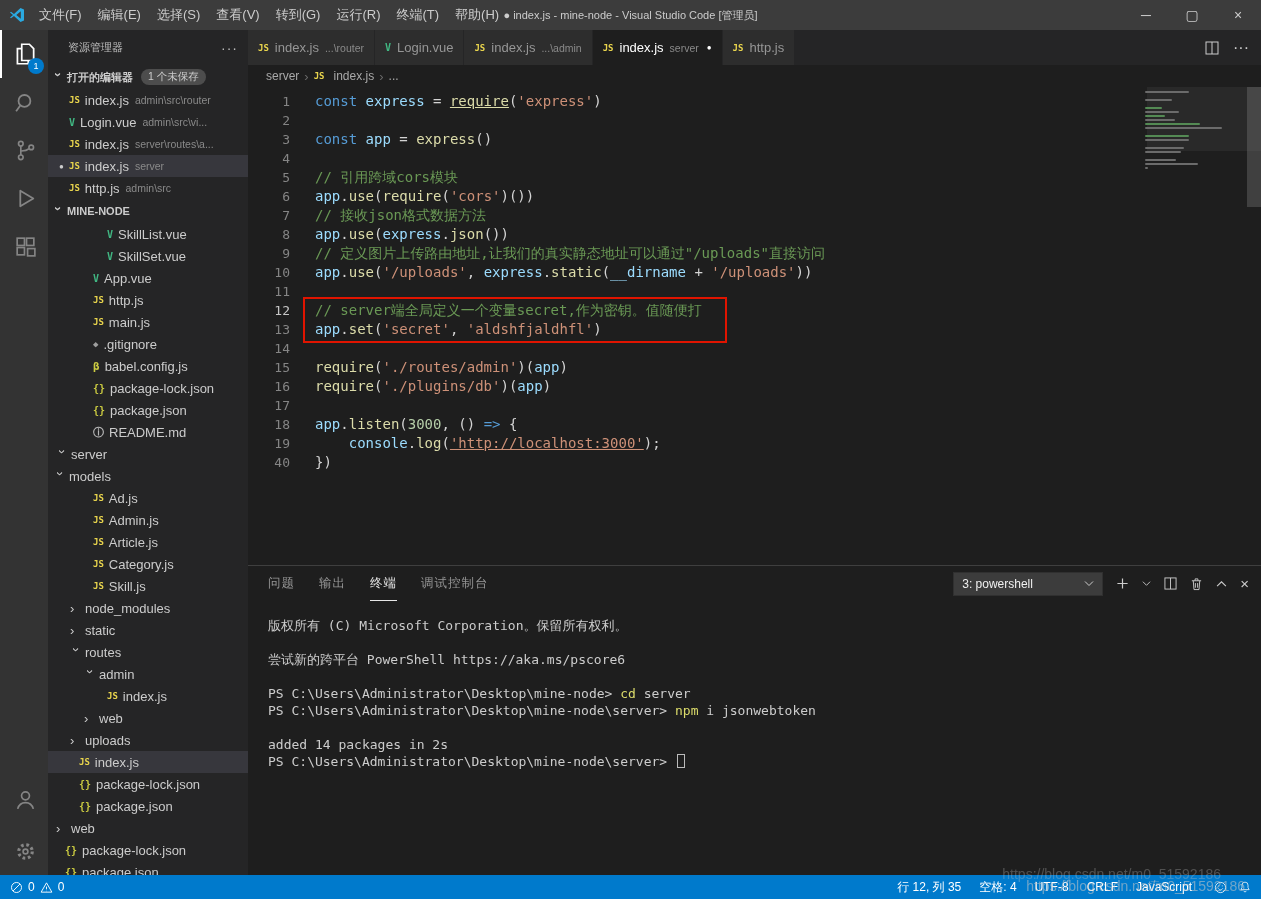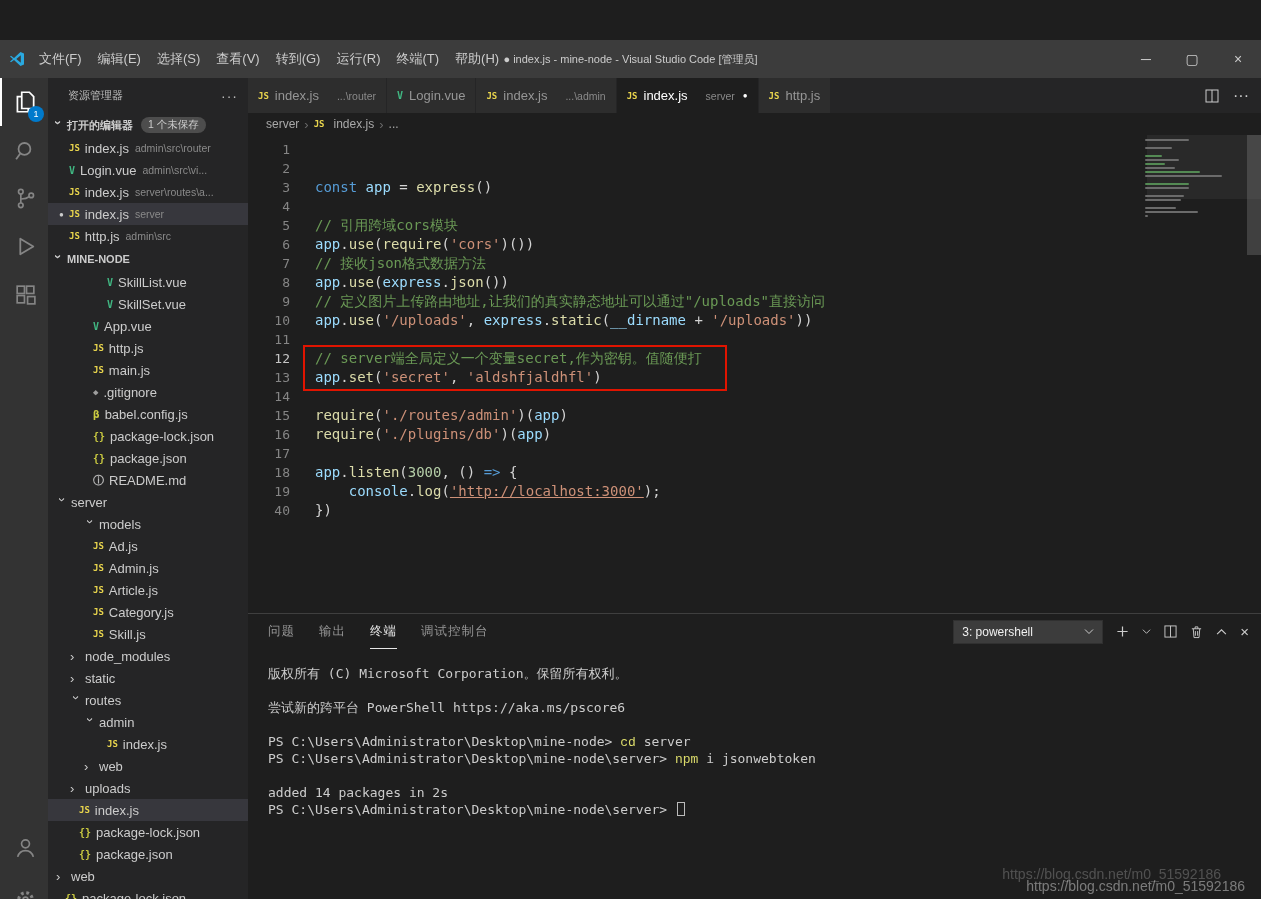--- a/index.html
+++ b/index.html
@@ -1,20 +1,20 @@
 <!DOCTYPE html>
 <html><head>
 <meta charset="utf-8">
 <style>
   * { box-sizing: border-box; margin: 0; padding: 0; }
   html,body { width:1261px; height:899px; overflow:hidden; }
   body { background:#1e1e1e; font-family:"Liberation Sans","DejaVu Sans",sans-serif; position:relative; color:#cccccc; }
 
   
-  .titlebar { height:38px; background:#3c3c3c; display:flex; align-items:center; font-size:13px; color:#cccccc; position:relative;margin-top:40px; }
+  .titlebar { height:30px; background:#3c3c3c; display:flex; align-items:center; font-size:13px; color:#cccccc; position:relative; }
   .vscode-logo { margin:0 6px 0 9px; display:flex; }
   .menus { display:flex; }
   .menu-item { padding:0 8px; height:30px; line-height:30px; cursor:default; }
   .titlebar-title { position:absolute; left:50%; transform:translateX(-50%); white-space:nowrap; font-size:11px; }
   .win-controls { margin-left:auto; display:flex; }
   .win-btn { width:46px; height:30px; display:flex; align-items:center; justify-content:center; font-size:14px; }
 
   
   .main { display:flex; height:845px; }
 
@@ -42,21 +42,21 @@
   .tree-row.selected { background:#37373d; }
   .chevron { display:inline-block; width:13px; color:#cccccc; font-size:13px; margin-right:2px; transform-origin:45% 55%; flex-shrink:0; }
   .chevron.open { transform:rotate(90deg); }
 
   
   .editor-col { flex:1; min-width:0; display:flex; flex-direction:column; background:#1e1e1e; }
   .tabbar { height:35px; background:#252526; display:flex; align-items:stretch; flex-shrink:0; }
   .tab { display:flex; align-items:center; padding:0 10px; background:#2d2d2d; border-right:1px solid #252526; color:#969696; font-size:13px; white-space:nowrap; }
   .tab.active { background:#1e1e1e; color:#ffffff; }
   .tab .file-icon { margin-right:6px; }
-  .tab-detail { font-size:10.5px; color:#8a8a8a; margin-left:18px; }
+  .tab-detail { font-size:10.5px; color:#8a8a8a; margin-left:6px; }
   .tab-close { margin-left:8px; font-size:12px; color:#c5c5c5; }
   .tab-close.dot { font-size:8px; color:#ffffff; }
   .tab-actions { margin-left:auto; display:flex; align-items:center; gap:14px; padding-right:12px; color:#cccccc; }
   .breadcrumb { height:22px; flex-shrink:0; display:flex; align-items:center; font-size:12px; color:#a9a9a9; padding-left:18px; gap:5px; white-space:nowrap; }
   .bc-sep { color:#6a6a6a; font-size:13px; }
   .bc-item { display:flex; align-items:center; gap:4px; }
 
   
   .editor { position:relative; height:478px; overflow:hidden; font-family:"DejaVu Sans Mono",monospace; font-size:14px; flex-shrink:0; }
   .code-wrap { position:relative; padding-top:5px; }
@@ -76,21 +76,21 @@
   .panel { height:310px; border-top:1px solid #3f3f3f; display:flex; flex-direction:column; flex-shrink:0; }
   .panel-header { height:35px; flex-shrink:0; display:flex; align-items:center; padding:0 12px 0 20px; }
   .panel-tabs { display:flex; height:35px; }
   .panel-tab { margin-right:24px; font-size:12.5px; color:#969696; height:35px; line-height:35px; letter-spacing:1px; }
   .panel-tab.active { color:#e7e7e7; border-bottom:1px solid #e7e7e7; }
   .panel-controls { margin-left:auto; display:flex; align-items:center; gap:13px; color:#cccccc; }
   .shell-select { background:#3c3c3c; color:#f0f0f0; font-size:12px; height:24px; display:flex; align-items:center; padding:0 8px; width:150px; justify-content:space-between; border:1px solid #303030; }
   .terminal { flex:1; padding:16px 0 0 20px; font-family:"DejaVu Sans Mono",monospace; font-size:13px; color:#cccccc; overflow:hidden; }
   .term-line { height:17px; line-height:17px; white-space:pre; }
   .tm-pl { color:#cccccc; }
-  .tm-cmd { color:#dcdc6b;font-family:Liberation Mono, monospace; }
+  .tm-cmd { color:#dcdc6b; }
   .term-cursor { display:inline-block; width:8px; height:14px; border:1px solid #bbbbbb; vertical-align:-2px; margin-left:2px; }
 
   
   .statusbar { height:24px; background:#007acc; color:#ffffff; display:flex; align-items:center; font-size:12px; padding:0 10px; }
   .status-left { display:flex; align-items:center; gap:5px; }
   .status-right { margin-left:auto; display:flex; align-items:center; gap:18px; }
   .status-item { white-space:nowrap; }
   .status-icons { display:flex; align-items:center; gap:12px; margin-left:4px; }
 
   
@@ -261,21 +261,21 @@
           <span class="tree-label">package.json</span>
         </div>
         <div class="tree-row" style="padding-left: 45px;">
           <span class="file-icon" style="color: rgb(184, 184, 184); font-size: 11px;">ⓘ</span>
           <span class="tree-label">README.md</span>
         </div>
         <div class="tree-row" style="padding-left: 8px;">
           <span class="chevron open">›</span>
           <span class="tree-label">server</span>
         </div>
-        <div class="tree-row" style="padding-left: 36px;">
+        <div class="tree-row" style="padding-left: 6px;">
           <span class="chevron open">›</span>
           <span class="tree-label">models</span>
         </div>
         <div class="tree-row" style="padding-left: 45px;">
           <span class="file-icon" style="color: rgb(232, 212, 77); font-size: 9px;">JS</span>
           <span class="tree-label">Ad.js</span>
         </div>
         <div class="tree-row" style="padding-left: 45px;">
           <span class="file-icon" style="color: rgb(232, 212, 77); font-size: 9px;">JS</span>
           <span class="tree-label">Admin.js</span>
@@ -399,20 +399,21 @@
         <span class="bc-sep">›</span>
         <span class="bc-item">
           <span>...</span>
         </span>
       </div>
 
     <div class="editor">
       <div class="code-wrap">
           <div class="code-line">
             <span class="line-num">1</span>
+            <span class="line-text"><span class="tk-kw">const</span><span class="tk-pl"> </span><span class="tk-vr">express</span><span class="tk-pl"> = </span><span class="tk-fn tk-u">require</span><span class="tk-pl">(</span><span class="tk-st">'express'</span><span class="tk-pl">)</span></span>
           </div>
           <div class="code-line">
             <span class="line-num">2</span>
             <span class="line-text"></span>
           </div>
           <div class="code-line">
             <span class="line-num">3</span>
             <span class="line-text"><span class="tk-kw">const</span><span class="tk-pl"> </span><span class="tk-vr">app</span><span class="tk-pl"> = </span><span class="tk-fn">express</span><span class="tk-pl">()</span></span>
           </div>
           <div class="code-line">
@@ -576,16 +577,34 @@
         <circle cx="7" cy="7" r="5.4"></circle>
         <path d="M3.3 10.7 10.7 3.3"></path>
       </svg>
     <span>0</span>
     <svg width="13" height="13" viewBox="0 0 14 14" fill="none" stroke="#ffffff">
         <path d="M7 2 12.8 12H1.2z" stroke-linejoin="round"></path>
         <path d="M7 6v3M7 10.6v.4"></path>
       </svg>
     <span>0</span>
   </div>
+  <div class="status-right">
+    <div class="status-right" style="margin-left:0">
+        <span class="status-item">行 12, 列 35</span>
+        <span class="status-item">空格: 4</span>
+        <span class="status-item">UTF-8</span>
+        <span class="status-item">CRLF</span>
+        <span class="status-item">JavaScript</span>
+      </div>
+    <div class="status-icons">
+      <svg width="13" height="13" viewBox="0 0 16 16" fill="none" stroke="#ffffff">
+          <circle cx="8" cy="8" r="6.3"></circle>
+          <path d="M5.5 9.5c.7 1 1.6 1.5 2.5 1.5s1.8-.5 2.5-1.5M5.8 6h.1M10.1 6h.1" stroke-linecap="round"></path>
+        </svg>
+      <svg width="12" height="14" viewBox="0 0 16 16" fill="none" stroke="#ffffff">
+          <path d="M8 1.5a4 4 0 0 0-4 4v3.2L2.5 11.5h11L12 8.7V5.5a4 4 0 0 0-4-4zM6.5 13a1.5 1.5 0 0 0 3 0"></path>
+        </svg>
+    </div>
+  </div>
 </div>
 
 <div class="watermark watermark2"><span>https://blog.csdn.net/m0_51592186</span></div>
 <div class="watermark"><span>https://blog.csdn.net/m0_51592186</span></div>
 
 </body></html>

